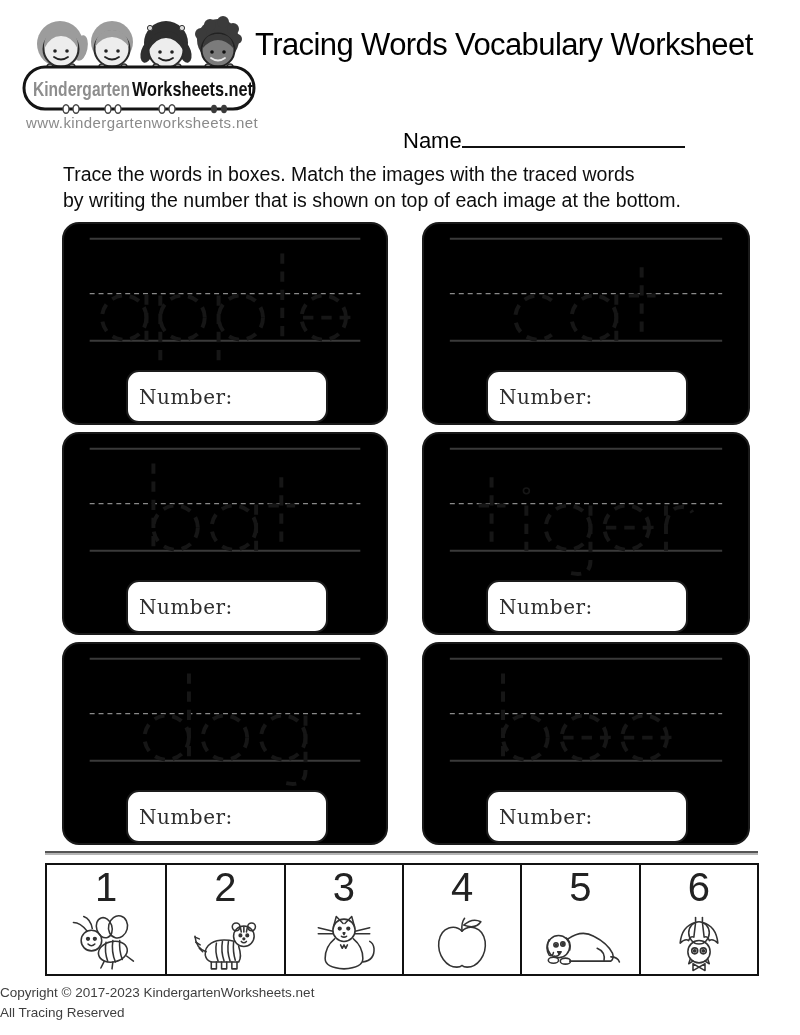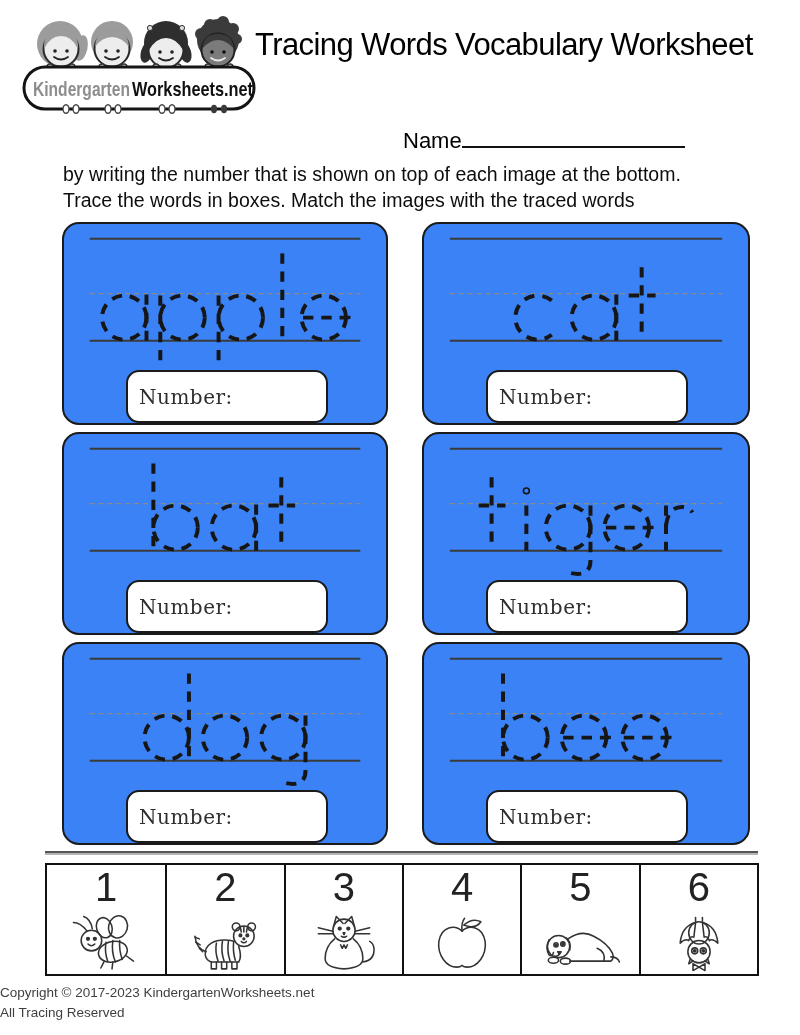--- a/index.html
+++ b/index.html
@@ -9,21 +9,21 @@
   .logo{position:absolute;left:20px;top:6px;width:238px;height:108px;}
   .logo text{font-family:"Liberation Sans",sans-serif;}
   .site-url{position:absolute;left:26px;top:114px;font-size:15px;color:#8a8a8a;letter-spacing:.4px;}
   .page-title{position:absolute;left:255px;top:27px;width:540px;font-size:31px;letter-spacing:-0.6px;color:#000;}
   .name-row{position:absolute;left:403px;top:114px;font-size:22px;color:#000;white-space:nowrap;}
   .name-line{display:inline-block;width:223px;height:32px;border-bottom:2px solid #111;}
   .instructions{position:absolute;left:63px;top:161px;width:710px;font-size:19.5px;line-height:1.34;color:#0d0d0d;}
   
   .word-grid{position:absolute;left:62px;top:222px;width:688px;display:grid;
              grid-template-columns:326px 328px;column-gap:34px;row-gap:7px;grid-auto-rows:203px;}
-  .word-box{position:relative;border:2.4px solid #1a1a1a;border-radius:17px;box-sizing:border-box;background:#3b82f6;}
+  .word-box{position:relative;border:2.4px solid #1a1a1a;border-radius:17px;box-sizing:border-box;background:#000000;}
   .trace-svg{position:absolute;left:0;top:0;width:100%;height:100%;}
   .number-box{position:absolute;left:62px;top:146px;width:202px;height:53px;border:2.2px solid #1a1a1a;
               border-radius:13px;background:#fff;display:flex;align-items:center;padding-left:11px;box-sizing:border-box;}
   .number-label{font-family:"DejaVu Serif",serif;font-size:20px;color:#2e2e2e;letter-spacing:.5px;}
   
   .strip-rule{position:absolute;left:45px;top:851px;width:713px;height:4px;
               background:linear-gradient(#555 0 60%,#b5b5b5 60% 100%);}
   .image-strip{position:absolute;left:45px;top:863px;width:714px;height:113px;display:grid;
                grid-template-columns:repeat(6,1fr);border:2.5px solid #111;box-sizing:border-box;background:#fff;}
   .strip-cell{position:relative;display:flex;flex-direction:column;align-items:center;overflow:hidden;}
@@ -98,28 +98,29 @@
       <ellipse cx="56" cy="103" rx="3" ry="4.2" fill="#fff" stroke="#444" stroke-width="1.4"></ellipse>
       <ellipse cx="88" cy="103" rx="3" ry="4.2" fill="#fff" stroke="#444" stroke-width="1.4"></ellipse>
       <ellipse cx="98" cy="103" rx="3" ry="4.2" fill="#fff" stroke="#444" stroke-width="1.4"></ellipse>
       <ellipse cx="142" cy="103" rx="3" ry="4.2" fill="#fff" stroke="#444" stroke-width="1.4"></ellipse>
       <ellipse cx="152" cy="103" rx="3" ry="4.2" fill="#fff" stroke="#444" stroke-width="1.4"></ellipse>
       <ellipse cx="194" cy="103" rx="3" ry="4.2" fill="#3a3a3a"></ellipse>
       <ellipse cx="204" cy="103" rx="3" ry="4.2" fill="#3a3a3a"></ellipse>
     </g>
   </svg>
 
+  <div class="site-url">www.kindergartenworksheets.net</div>
 
   <div class="page-title">Tracing Words Vocabulary Worksheet</div>
 
   <div class="name-row"><span>Name</span><span class="name-line"></span></div>
 
   <div class="instructions">
+    <div>Trace the words in boxes. Match the images with the traced words</div>
     <div>by writing the number that is shown on top of each image at the bottom.</div>
-    <div>Trace the words in boxes. Match the images with the traced words</div>
   </div>
 
   <div class="word-grid">
       <div class="word-box">
         <svg viewBox="0 0 326 203" preserveAspectRatio="none" class="trace-svg">
           <line x1="26" y1="15" x2="300" y2="15" stroke="#3a3a3a" stroke-width="2"></line>
           <line x1="26" y1="71" x2="300" y2="71" stroke="#8a8a8a" stroke-width="1.3" stroke-dasharray="5 4"></line>
           <line x1="26" y1="119" x2="300" y2="119" stroke="#3a3a3a" stroke-width="2"></line>
           <g>
             <g transform="translate(37 71)">

